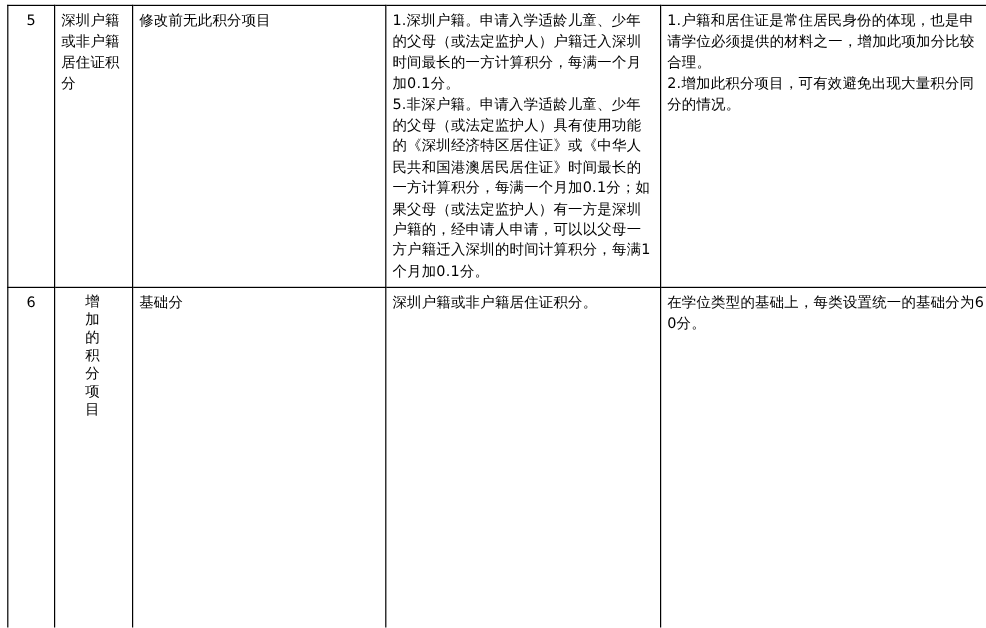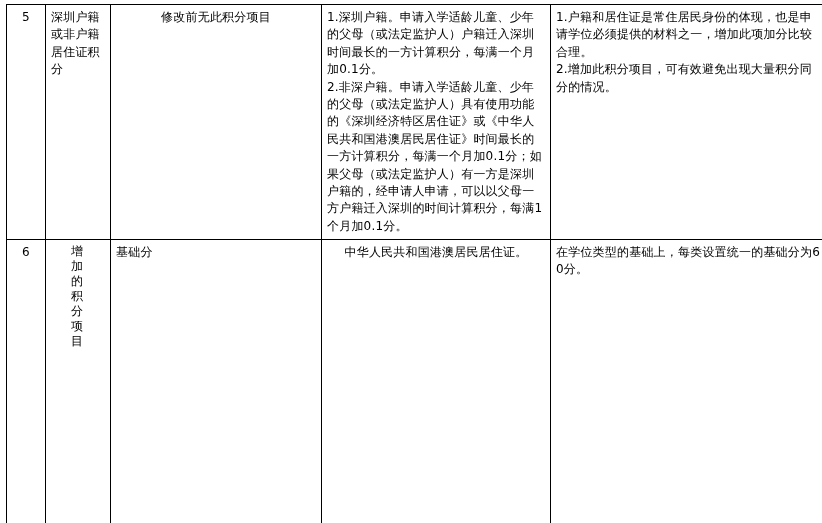--- a/index.html
+++ b/index.html
@@ -56,21 +56,20 @@
   }
   td.c-item {
     width: 62px;
     vertical-align: middle;
     font-size: 12px;
     line-height: 1.4;
   }
   td.c-old {
     width: 200px;
     vertical-align: middle;
-    text-align: center;
   }
   td.c-new {
     width: 218px;
     vertical-align: top;
   }
   td.c-reason {
     width: 268px;
     vertical-align: top;
   }
   .mid {
@@ -99,35 +98,35 @@
   <table class="grid">
     <tbody>
         <tr>
       <td class="c-num">5</td>
       <td class="c-cat">深圳户籍或非户籍居住证积分</td>
       <td class="c-old mid">
         <span class="cell-text">修改前无此积分项目</span>
       </td>
       <td class="c-new">
         <span class="cell-text">1.深圳户籍。申请入学适龄儿童、少年的父母（或法定监护人）户籍迁入深圳时间最长的一方计算积分，每满一个月加0.1分。
-2.非深户籍。申请入学适龄儿童、少年的父母（或法定监护人）具有使用功能的《深圳经济特区居住证》或《中华人民共和国港澳居民居住证》时间最长的一方计算积分，每满一个月加0.1分；如果父母（或法定监护人）有一方是深圳户籍的，经申请人申请，可以以父母一方户籍迁入深圳的时间计算积分，每满1个月加0.1分。</span>
+5.非深户籍。申请入学适龄儿童、少年的父母（或法定监护人）具有使用功能的《深圳经济特区居住证》或《中华人民共和国港澳居民居住证》时间最长的一方计算积分，每满一个月加0.1分；如果父母（或法定监护人）有一方是深圳户籍的，经申请人申请，可以以父母一方户籍迁入深圳的时间计算积分，每满1个月加0.1分。</span>
       </td>
       <td class="c-reason">
         <span class="cell-text">1.户籍和居住证是常住居民身份的体现，也是申请学位必须提供的材料之一，增加此项加分比较合理。
 2.增加此积分项目，可有效避免出现大量积分同分的情况。</span>
       </td>
     </tr>
     <tr>
       <td class="c-num">6</td>
       <td class="c-cat vertical">
         <span class="vtext">增加的积分项目</span>
       </td>
       <td class="c-item mid">基础分</td>
       <td class="c-old mid">
-        <span class="cell-text">中华人民共和国港澳居民居住证。</span>
+        <span class="cell-text">深圳户籍或非户籍居住证积分。</span>
       </td>
       <td class="c-new mid">
         <span class="cell-text">在学位类型的基础上，每类设置统一的基础分为60分。</span>
       </td>
       <td class="c-reason">
         <span class="cell-text">1.参照其他区做法，为使与其他区积分相对均衡，龙华区各项积分从原来每满一个月积1分缩改为0.1分后，如果不设置基础分，总积分将会很小，跟全市各区的情况相差太远，设置基础分后总积分与其他区相对均衡。
 2.每一个类别的基础分统一设置为60分，这并不会造成各个类别之间积分的对比和竞争，因为龙华区的录取原则是"先类别后积分"，积分只在同一类别学生录取不完的情况下才从积分由高至低依次录取。不同类别之间不存在积分对比。例如，某个学校录取完一至五类学生后，仍有10个学位空余，那么就在所有第六类的学生中按照积分高低依次录取10人，录满为止。此时积分的对比只在第六类的学生中对比，第六类学生与一至五类学生的积分无需对比。</span>
       </td>
     </tr>
   </tbody>

